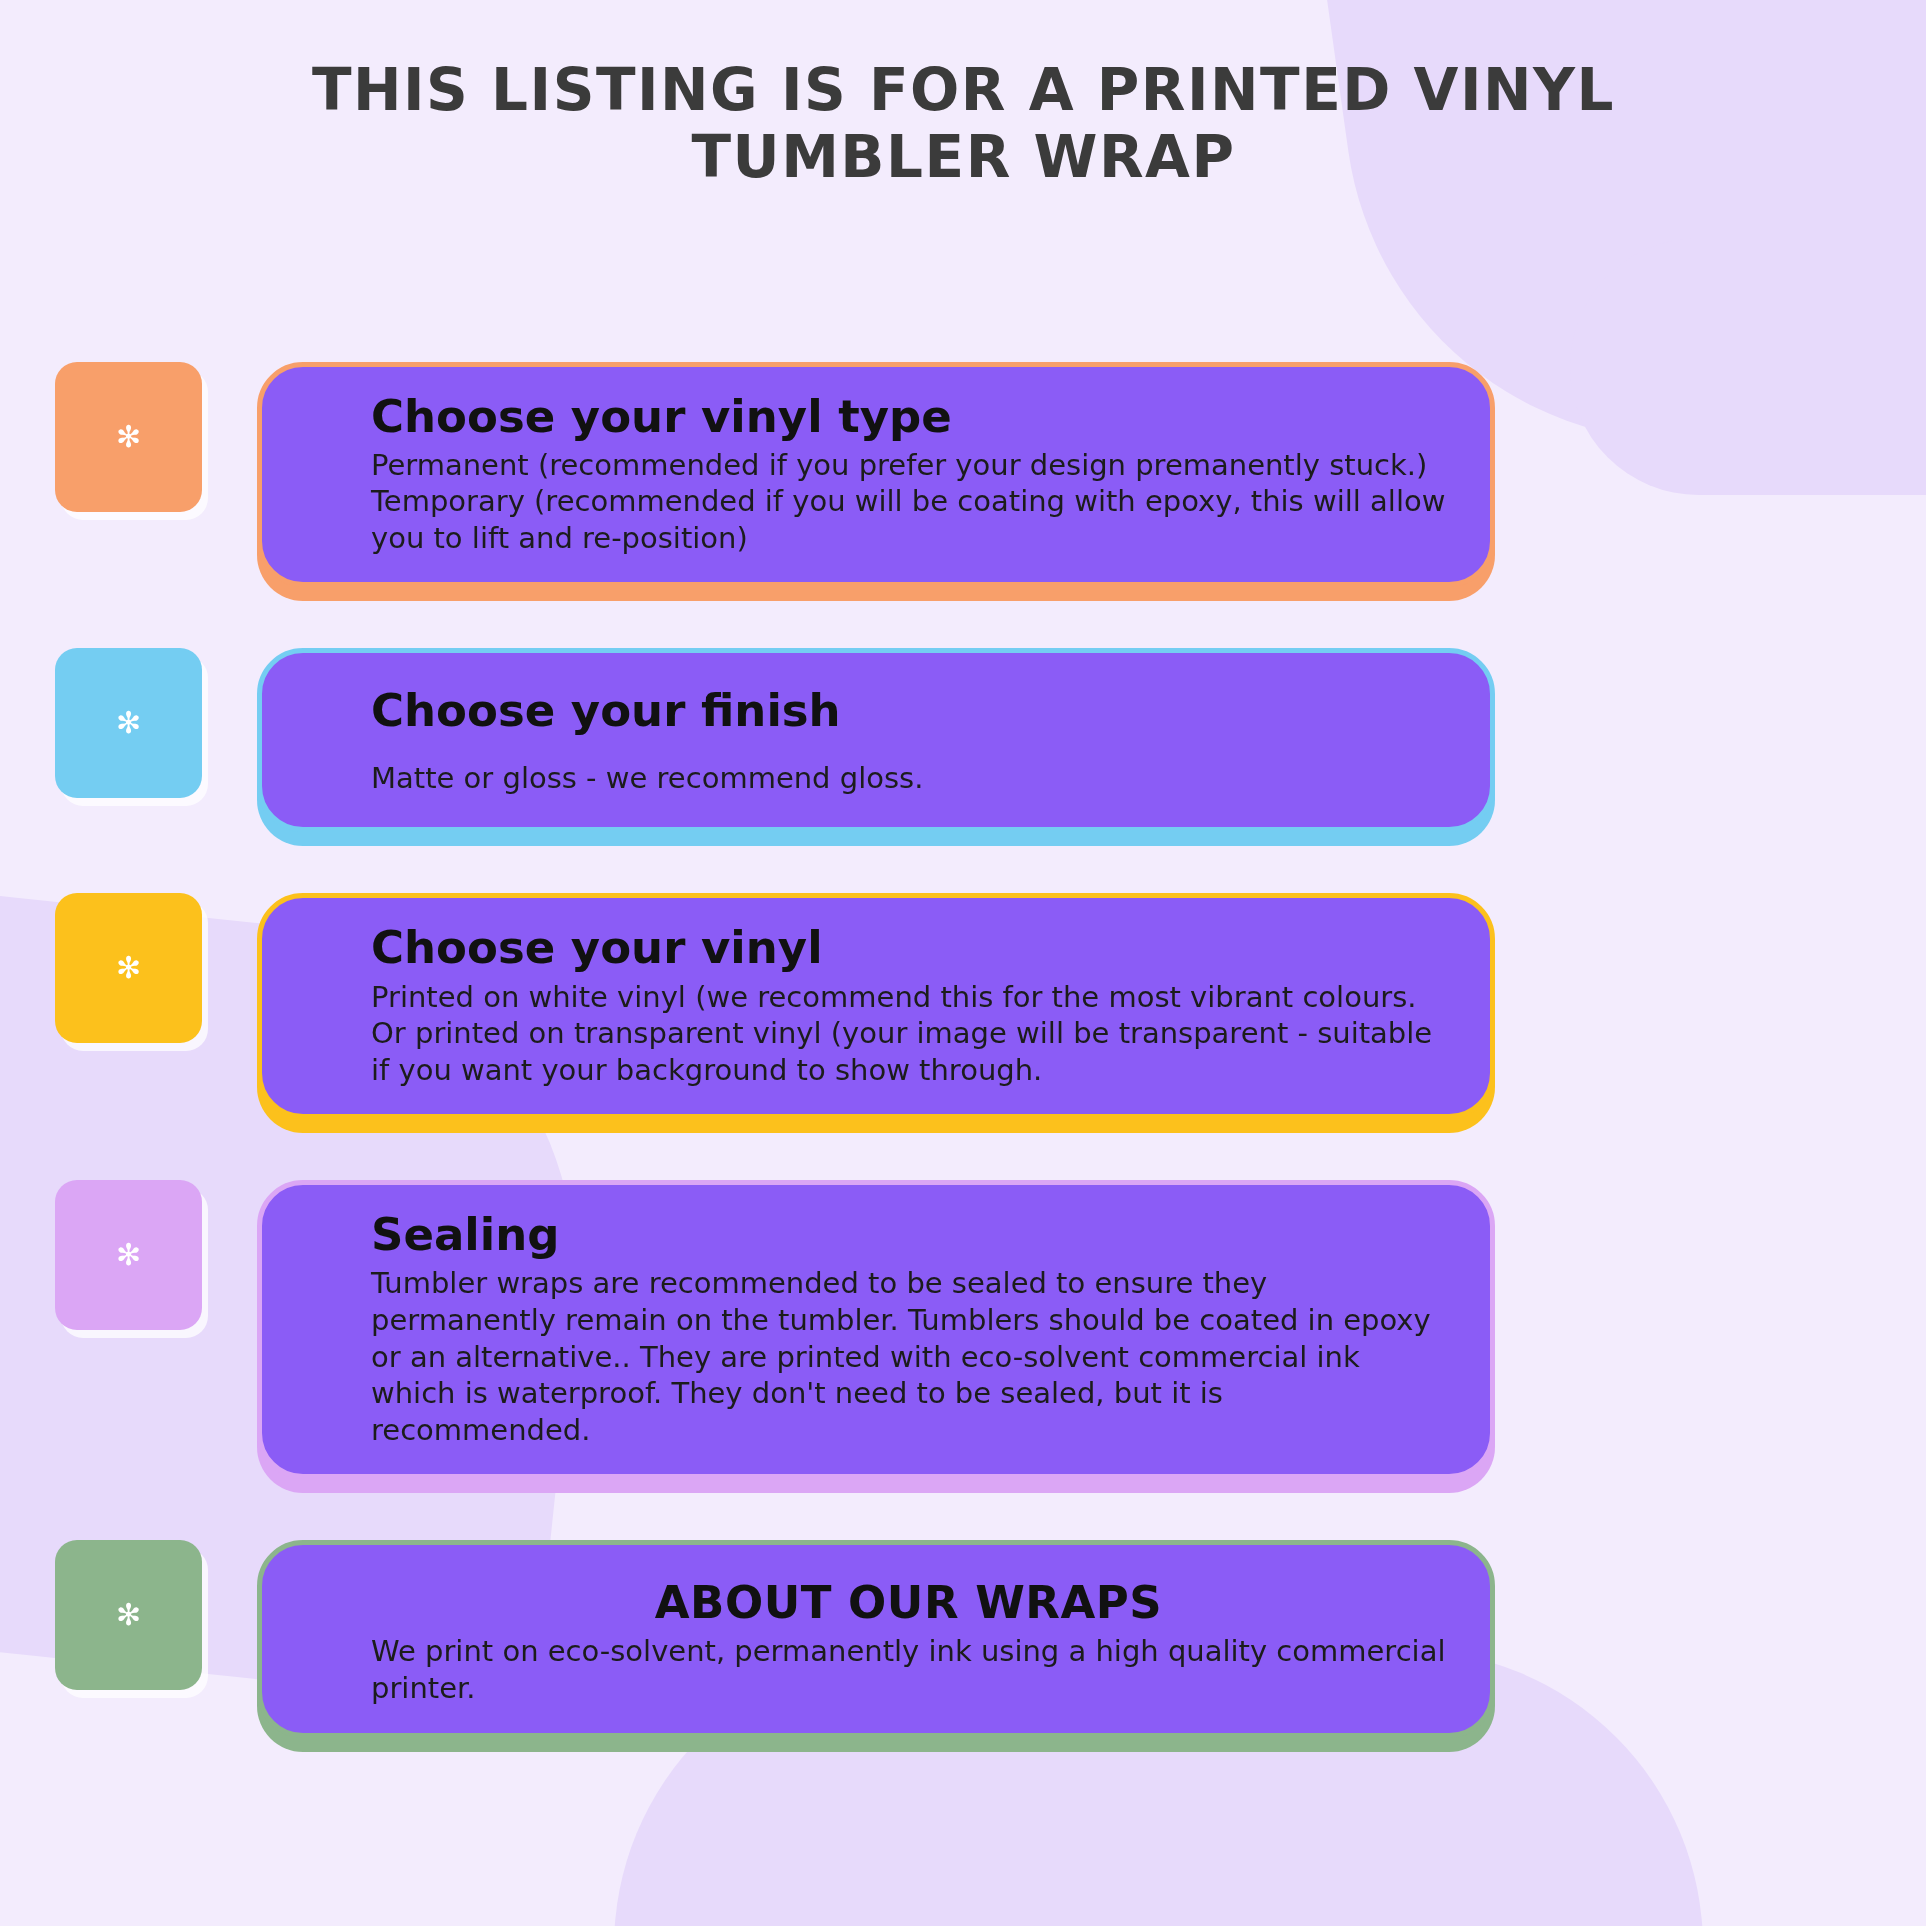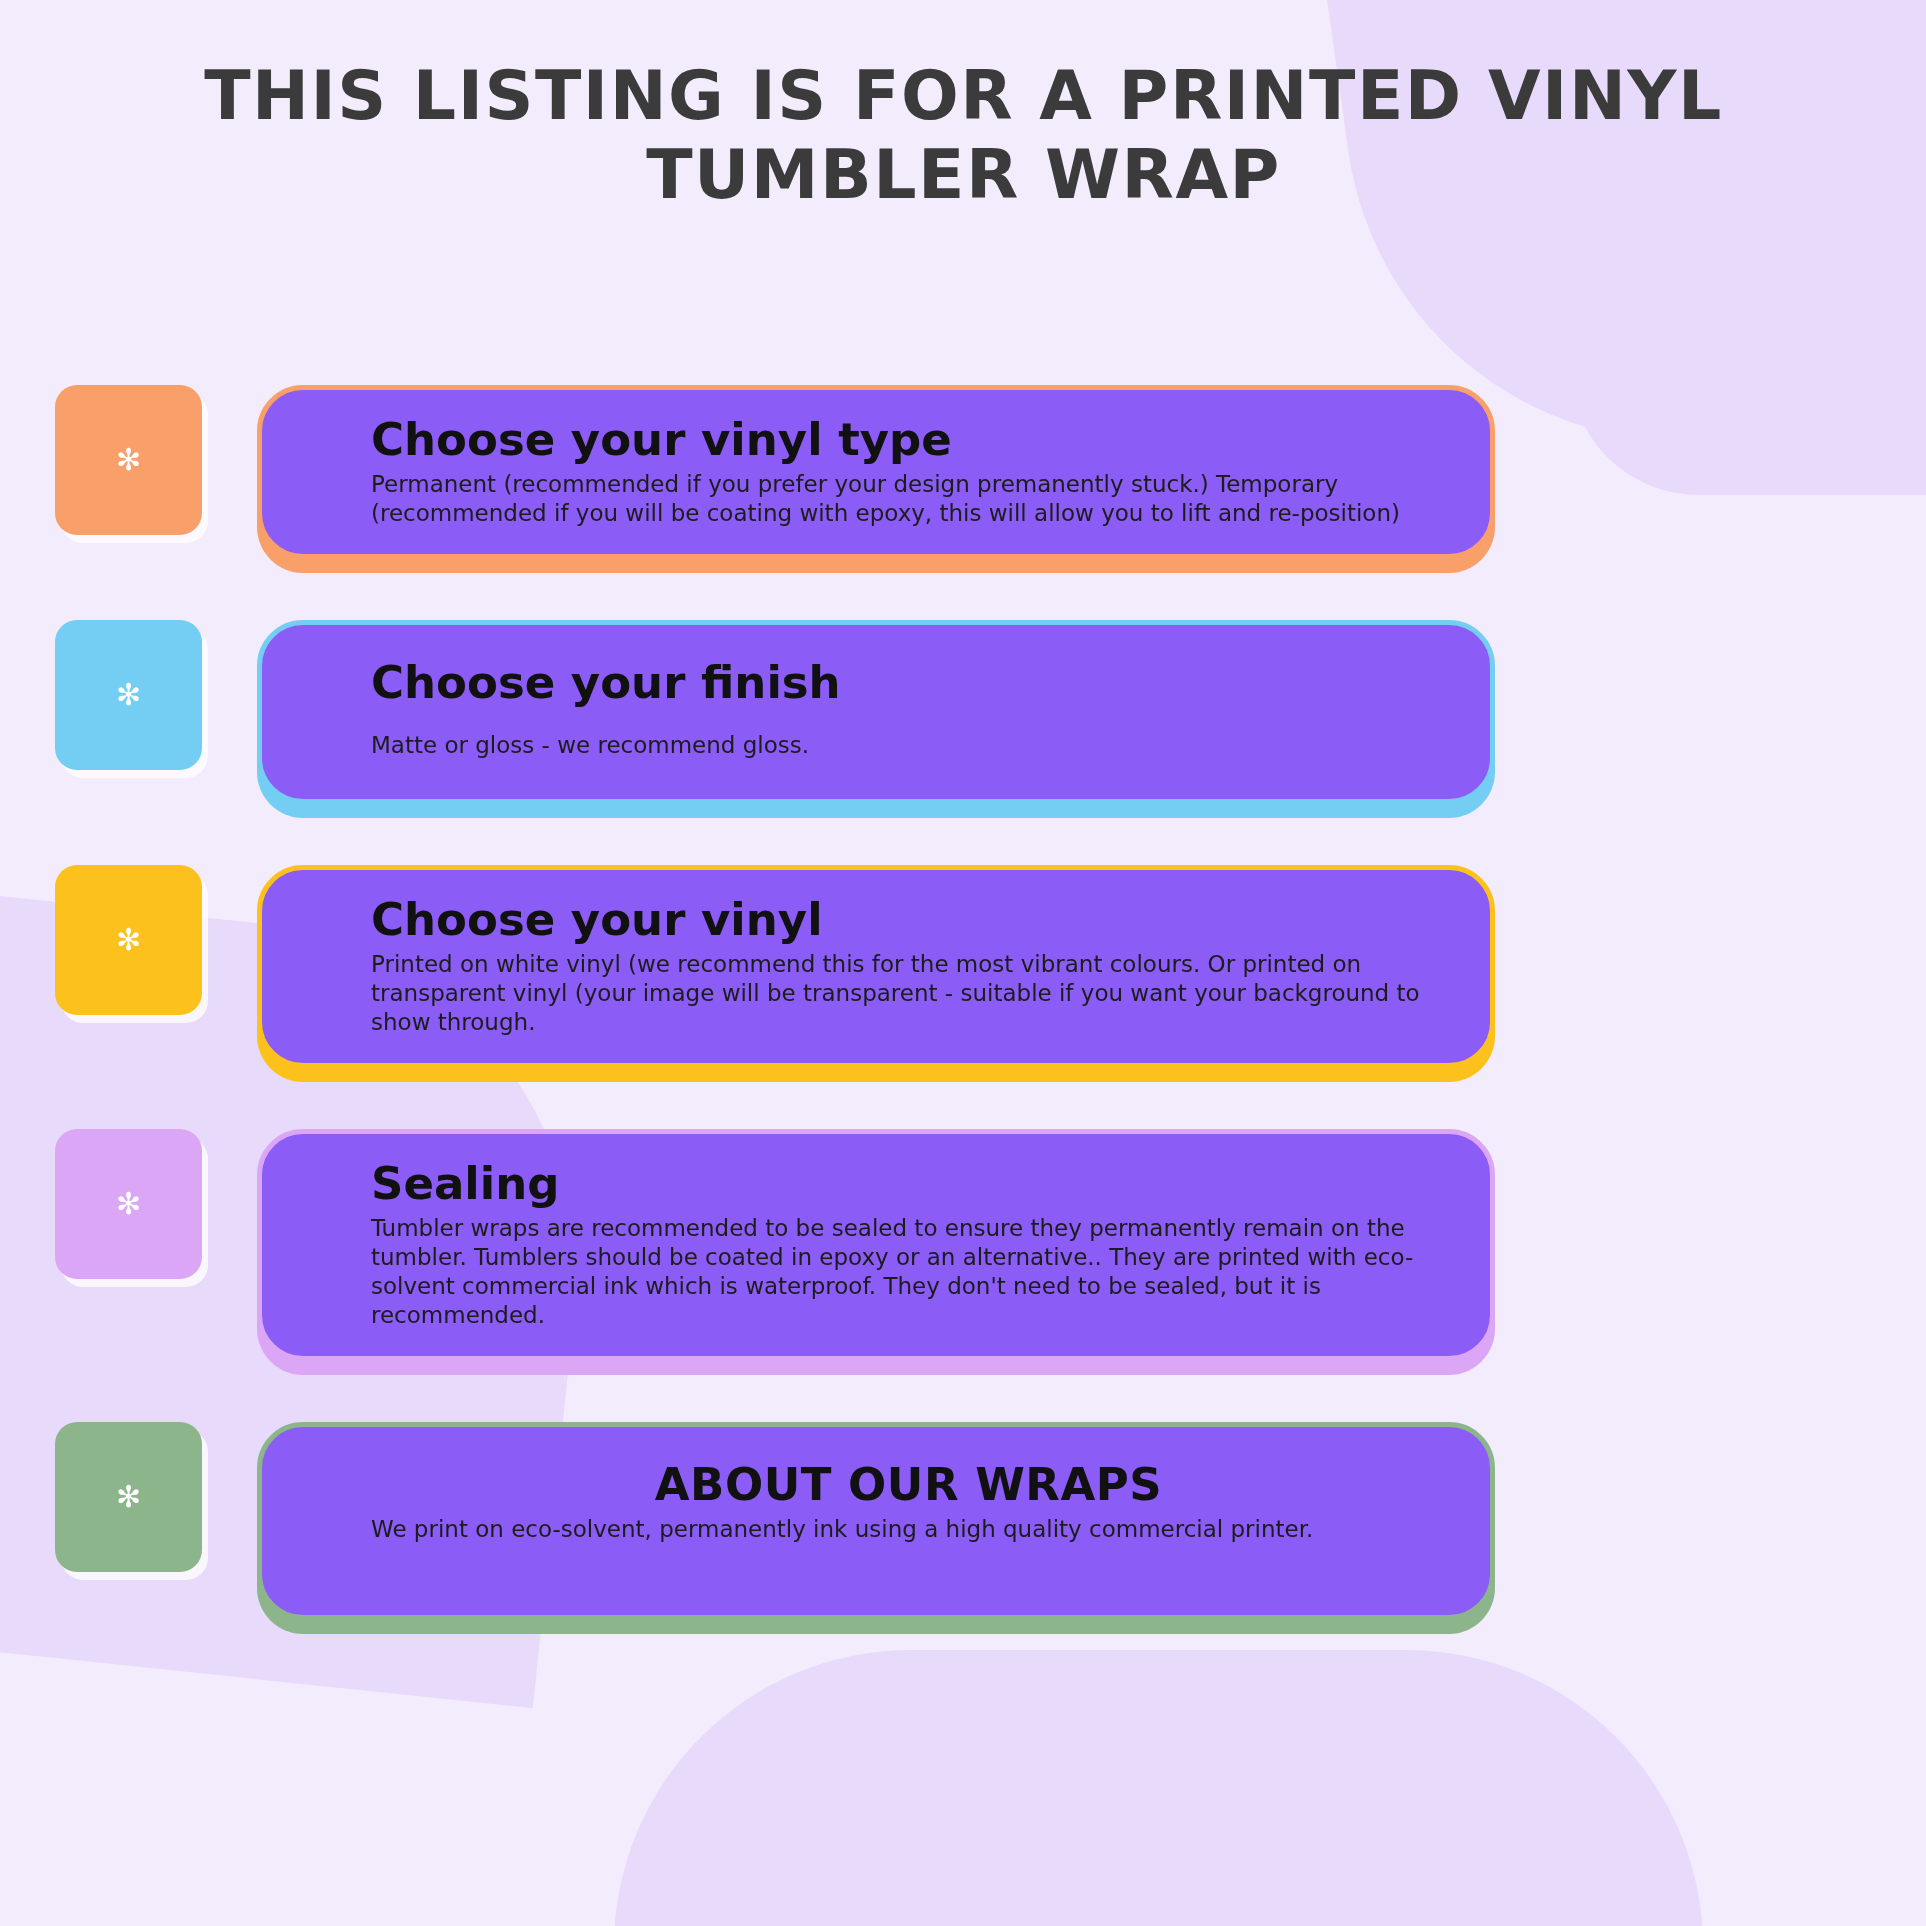--- a/index.html
+++ b/index.html
@@ -60,21 +60,21 @@
   }
 
   .header {
     position: relative;
     padding: 57px 149px 0 149px;
     text-align: center;
   }
   .title {
     font-family: "DejaVu Sans", sans-serif;
     font-weight: bold;
-    font-size: 68px;
+    font-size: 58px;
     line-height: 1.16;
     letter-spacing: 1.5px;
     color: #3b3b3b;
     margin: 0;
     text-transform: uppercase;
   }
 
   .rows {
     position: relative;
     margin-top: 170px;
@@ -135,21 +135,21 @@
     font-size: 45px;
     line-height: 1.25;
     color: #111111;
     margin: 0 0 2px 0;
   }
   .card-title.caps {
     letter-spacing: 0.5px;
     text-align: center;
   }
   .card-body {
-    font-size: 23px;
+    font-size: 29px;
     line-height: 1.26;
     color: #1c1c1c;
     margin: 0;
   }
   .card-inner.pad-extra { padding-top: 30px; }
   .gap-body { margin-top: 20px; }
 </style>
 </head>
 <body>
 

